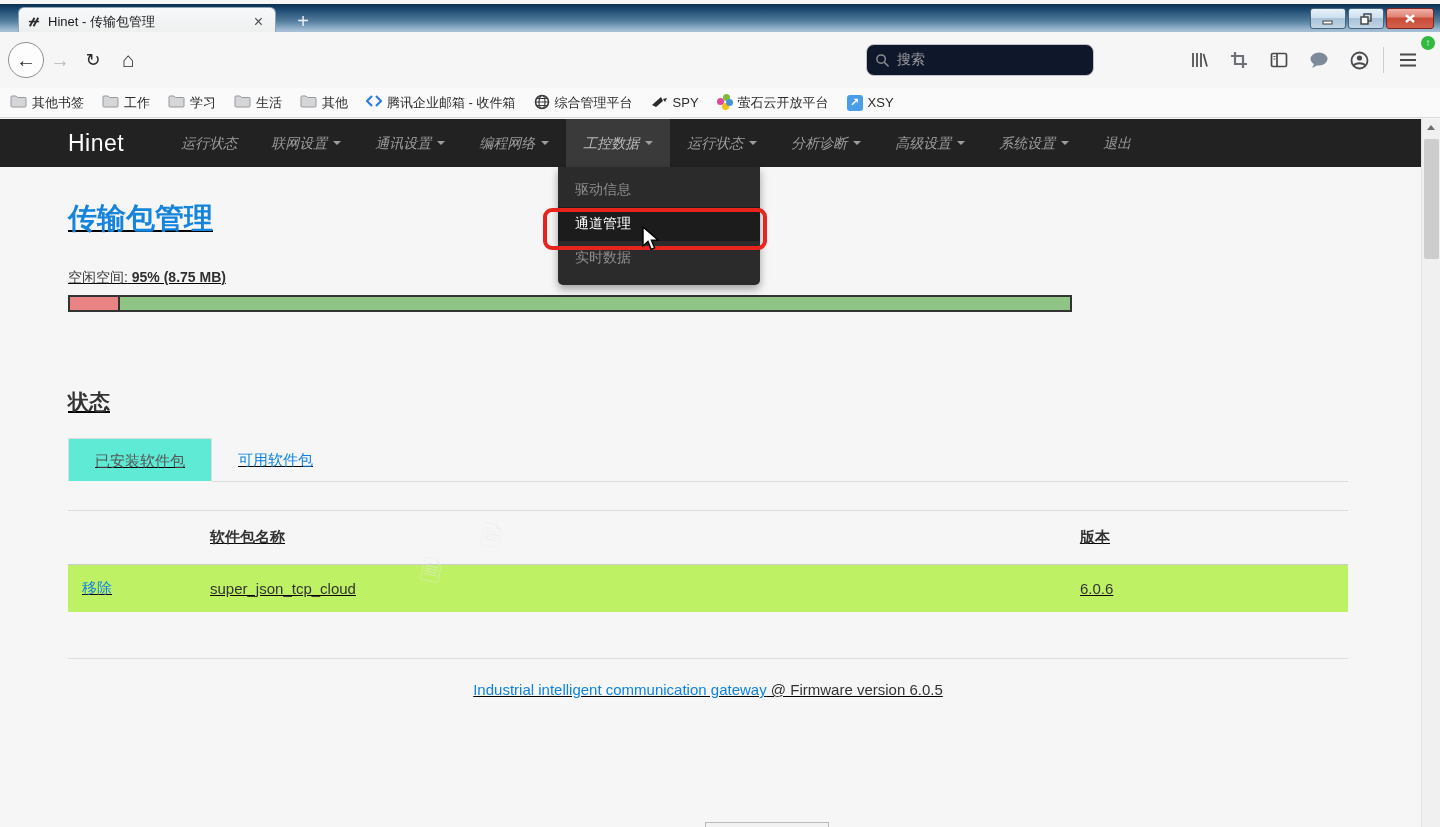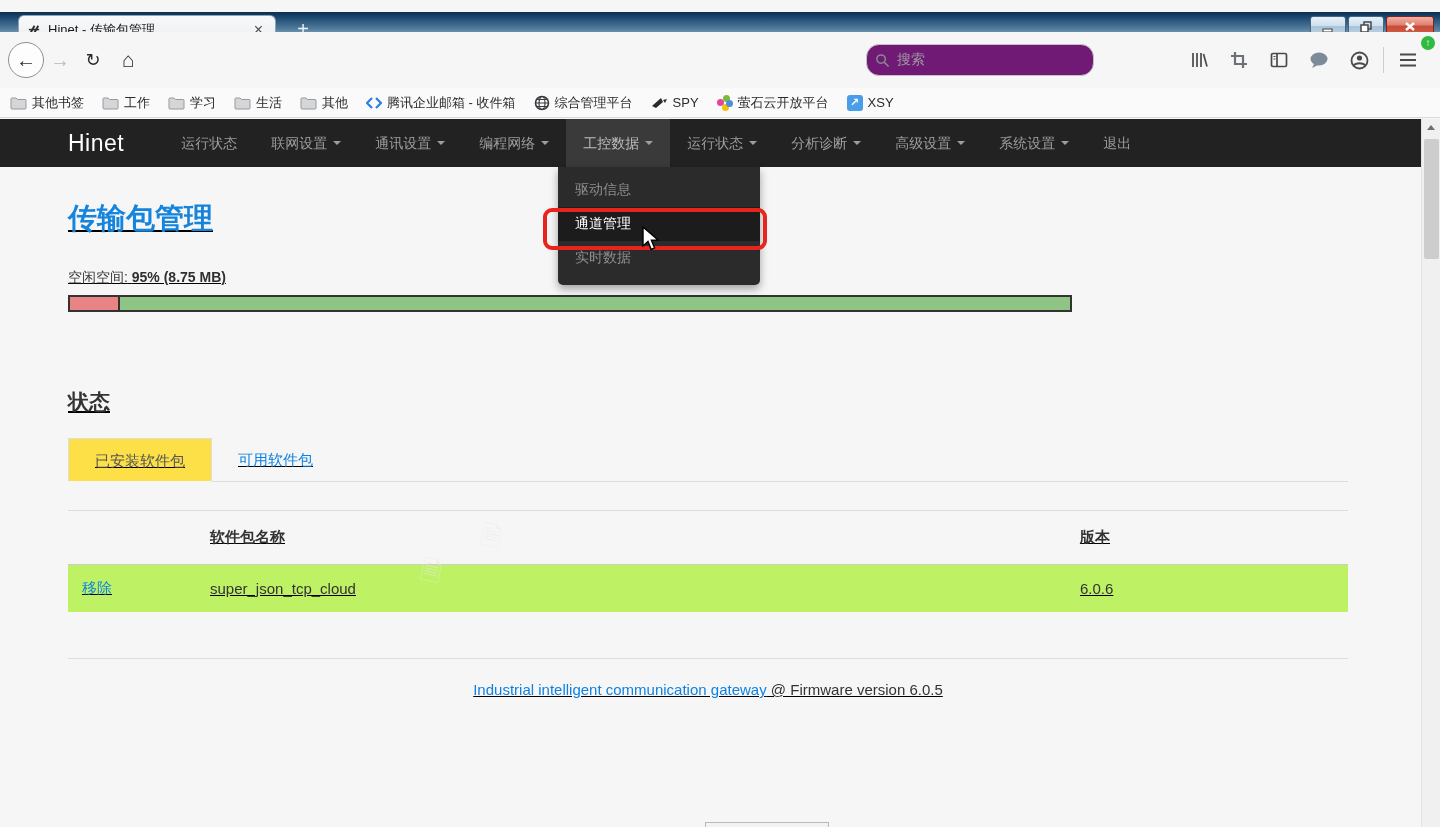--- a/index.html
+++ b/index.html
@@ -1,20 +1,20 @@
 <!DOCTYPE html>
 <html><head>
 <meta charset="utf-8">
 <style>
   * { margin:0; padding:0; box-sizing:border-box; }
   html,body { width:1440px; height:827px; overflow:hidden; font-family:"Liberation Sans","DejaVu Sans",sans-serif; }
   body { position:relative; background:#f6f6f6; }
 
   
-  .titlebar { position:absolute; left:0; top:12px; width:1440px; height:32px;
+  .titlebar { position:absolute; left:0; top:4px; width:1440px; height:32px;
     background:linear-gradient(180deg,#0b2f4e 0%,#1d4a72 18%,#56809f 55%,#9db9d1 80%,#b9cede 100%); }
   .browser-tab { position:absolute; left:18px; top:3px; width:258px; height:29px;
     background:linear-gradient(180deg,#f8f9fa,#eceded); border-radius:6px 6px 0 0;
     border:1px solid #8fa4b6; border-bottom:none; display:flex; align-items:center; padding:0 8px; }
   .tab-title { font-size:13px; color:#15191c; flex:1; white-space:nowrap; overflow:hidden; }
   .tab-close { color:#4c4c4c; font-size:16px; padding:0 4px; cursor:default; }
   .new-tab { position:absolute; left:288px; top:6px; width:30px; height:24px; color:#e9f0f7; font-size:20px; text-align:center; line-height:22px; }
   .win-btns { position:absolute; right:6px; top:4px; display:flex; gap:2px; }
   .win-btn { width:36px; height:21px; border:1px solid #44657f; border-radius:3px;
     background:linear-gradient(180deg,#e7f1fa 0%,#cfe0ee 45%,#a9c3d8 50%,#c2d6e6 100%);
@@ -32,44 +32,44 @@
   .reload { width:34px; font-size:18px; }
   .home { width:36px; font-size:21px; }
   .urlbar { position:absolute; left:268px; top:10px; width:588px; height:36px; background:#fff;
     border:1px solid #c3c3c6; border-radius:3px; display:flex; align-items:center; padding:0 8px; overflow:hidden; }
   .url-divider { width:1px; height:20px; background:#d6d6d8; margin:0 8px; }
   .url-host { font-size:15px; color:#1a1a1c; white-space:nowrap; }
   .url-path { font-size:15px; color:#9a9a9e; white-space:nowrap; overflow:hidden; flex:1;
     -webkit-mask-image:linear-gradient(90deg,#000 88%,transparent); mask-image:linear-gradient(90deg,#000 88%,transparent); }
   .url-dots { font-size:15px; color:#4a4a4a; letter-spacing:1px; margin:0 8px; }
   .url-star { font-size:17px; color:#5f5f63; }
-  .searchbar { position:absolute; left:866px; top:12px; width:228px; height:32px; background:#701a75;
-    border:1px solid #c3c3c6; border-radius:13px; display:flex; align-items:center; padding:8px 8px; }
+  .searchbar { position:absolute; left:866px; top:12px; width:228px; height:32px; background:#0f172a;
+    border:1px solid #c3c3c6; border-radius:8px; display:flex; align-items:center; padding:8px 8px; }
   .search-ph { font-size:14px; color:#9b9ba0; margin-left:7px; }
   .tb-icons { position:absolute; right:12px; top:10px; display:flex; align-items:center; height:36px; }
   .tb-icon { width:40px; height:36px; display:flex; align-items:center; justify-content:center; }
   .tb-sep { width:1px; height:26px; background:#cfcfd3; margin:0 4px; }
   .menu-badge { position:absolute; top:-6px; right:-7px; width:14px; height:14px; border-radius:50%;
     background:#30ba40; color:#fff; font-size:10px; line-height:14px; text-align:center; font-weight:bold; }
 
   
   .bookmarks { position:absolute; left:0; top:88px; width:1440px; height:30px; background:#fafafb;
     border-bottom:1px solid #d9d9db; display:flex; align-items:center; padding-left:10px; }
-  .bm { display:flex; align-items:center; margin-right:18px; font-size:13px; color:#2b2b2b; white-space:nowrap; }
+  .bm { display:flex; margin-right:18px; font-size:13px; color:#2b2b2b; white-space:nowrap; }
   .bm svg, .bm .bm-ic { margin-right:5px; }
   .xsy-ic { width:16px; height:16px; background:#4a9de8; border-radius:3px; color:#fff; font-size:11px;
     display:flex; align-items:center; justify-content:center; font-weight:bold; }
   .dot4 { width:16px; height:16px; position:relative; }
   .dot4 i { position:absolute; width:7px; height:7px; border-radius:50%; }
 
   
   .site-nav { position:absolute; left:0; top:119px; width:1421px; height:48px; background:#222;
     display:flex; align-items:stretch; }
   .brand { color:#fff; font-size:23px; line-height:48px; margin-left:68px; margin-right:40px; letter-spacing:0.5px; }
-  .nav-item { color:#9d9d9d; font-size:14px; line-height:48px; padding:0 17px; white-space:nowrap; display:flex; align-items:center; }
+  .nav-item { color:#9d9d9d; font-size:14px; line-height:48px; padding:0 17px; white-space:nowrap; display:flex; align-items:center;font-style:italic; }
   .nav-item.open { background:#3a3a3a; color:#bdbdbd; }
   .caret { display:inline-block; width:0; height:0; border-left:4px solid transparent; border-right:4px solid transparent;
     border-top:4px solid #9d9d9d; margin-left:6px; }
 
   
   .dropdown { position:absolute; left:558px; top:167px; width:202px; background:#2b2b2b;
     border-radius:0 0 5px 5px; box-shadow:0 4px 8px rgba(0,0,0,.35); padding:6px 0 10px; z-index:40; }
   .dd-item { font-size:14px; color:#8d8d8d; padding:8px 0 8px 17px; }
   .dd-item.hl { background:#1c1c1c; color:#fff; }
   .annotation { position:absolute; left:543px; top:208px; width:224px; height:42px;
@@ -81,21 +81,21 @@
   .inner { margin:0 73px 0 68px;text-decoration:underline; }
   .page-title { color:#1584dc; font-size:29px; font-weight:bold; padding-top:32px; }
   .freespace { margin-top:30px; font-size:14px; color:#3c3c3c; }
   .freespace b { color:#2f2f2f; }
   .progress { margin-top:8px; width:1004px; height:17px; border:2px solid #333; background:#8fc584; display:flex; }
   .prog-used { height:100%; border-right:2px solid #333; }
   .prog-free { height:100%; }
   .status-h { margin-top:76px; font-size:21px; font-weight:bold; color:#333; }
   .tabrow { margin-top:22px; border-bottom:1px solid #ddd; display:flex; height:44px; }
   .ptab { font-size:15px; padding:0 26px; line-height:43px; }
-  .ptab.active { color:#555; background:#fde047; border:1px solid #ddd; border-bottom:1px solid #f6f6f6; margin-bottom:-1px; }
+  .ptab.active { color:#555; background:#5eead4; border:1px solid #ddd; border-bottom:1px solid #f6f6f6; margin-bottom:-1px; }
   .ptab.link { color:#0e82e2; }
   .pkg-table { margin-top:28px; border-top:1px solid #ddd; }
   .trow { display:flex; align-items:center; }
   .thead { height:54px; border-bottom:1px solid #ccc; font-weight:bold; color:#333; font-size:15px; }
   .tdata { height:47px; background:#bef264; font-size:15px; color:#333; }
   .c-act { width:142px; padding-left:14px; }
   .c-name { width:870px; }
   .c-ver { width:264px; }
   .blue-link { color:#0e82e2; }
   .footer-hr { margin-top:46px; border-top:1px solid #ddd; }

